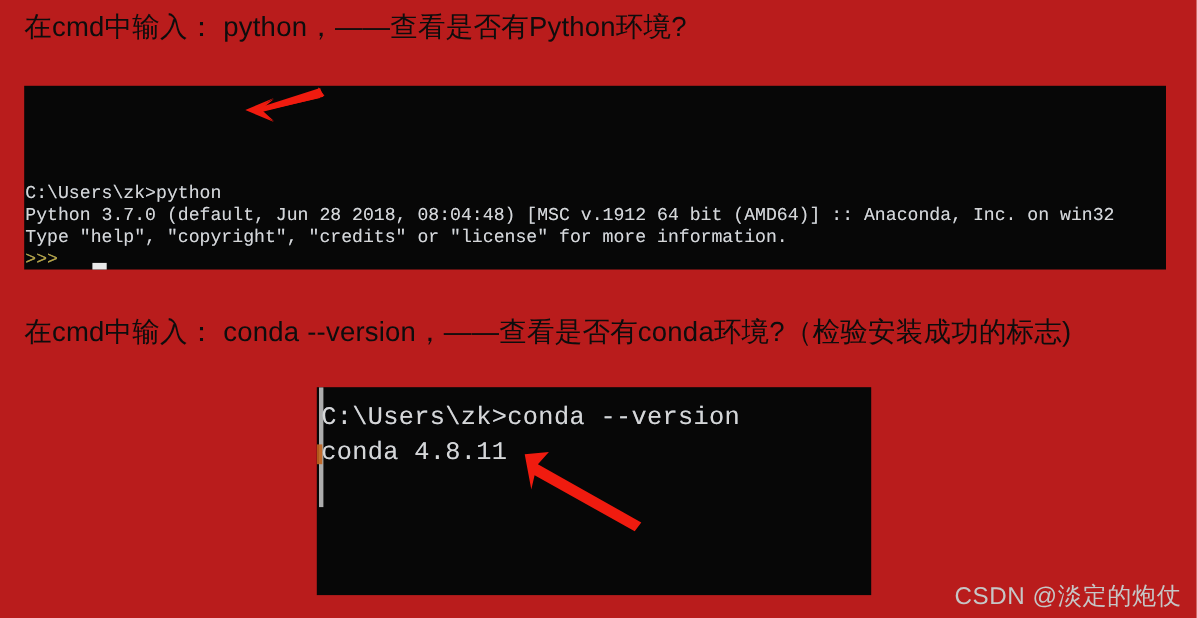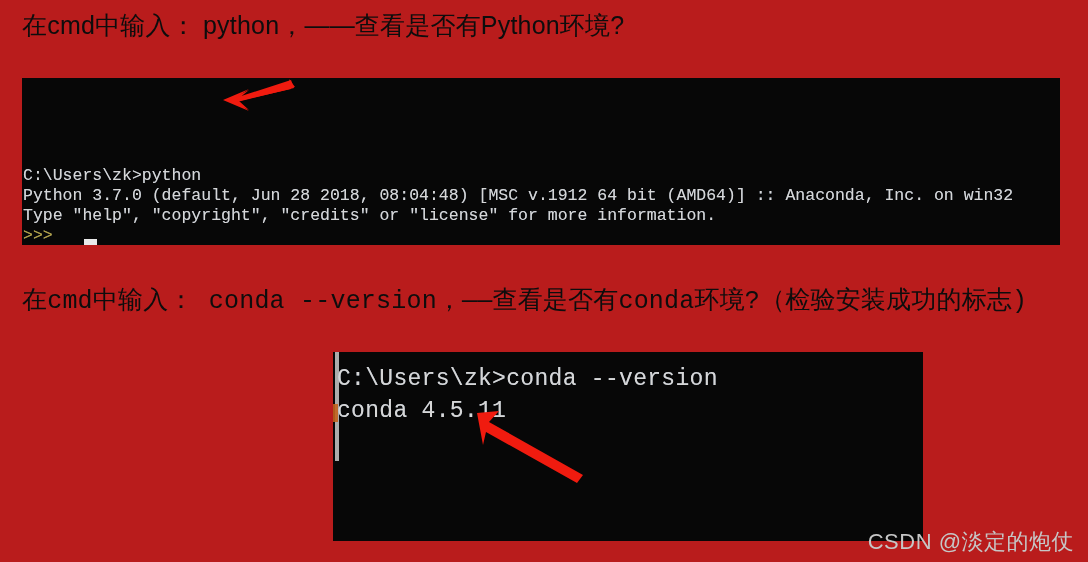--- a/index.html
+++ b/index.html
@@ -26,41 +26,40 @@
   .heading {
     position: absolute;
     color: #0d0d0d;
     font-family: "Liberation Sans", "DejaVu Sans", sans-serif;
     font-size: 25px;
     line-height: 30px;
     letter-spacing: 0.2px;
     white-space: nowrap;
   }
   #heading-python { left: 22px; top: 10px; }
-  #heading-conda  { left: 22px; top: 287px; font-family: Liberation Mono, monospace; }
+  #heading-conda  { left: 22px; top: 287px; }
 
   
   .terminal {
     position: absolute;
     background: #070707;
     overflow: hidden;
     font-family: "Liberation Mono", "DejaVu Sans Mono", monospace;
   }
   #terminal-python {
     left: 22px;
     top: 78px;
     width: 1038px;
     height: 167px;
   }
   #terminal-conda {
     left: 288px;
     top: 352px;
-    width: 590px;
+    width: 504px;
     height: 189px;
-    margin-left: 45px;
   }
 
   .term-body {
     position: absolute;
     left: 0;
     top: 0;
     width: 100%;
     height: 100%;
     border-radius: 27px;
   }
@@ -167,21 +166,21 @@
     <path d="M 86,2 L 30,20 L 44,11 L 18,22 L 44,33 L 32,24 L 89,10 Z" fill="#f01b0f"></path>
   </svg>
 
   <div class="heading" id="heading-conda">在cmd中输入： conda --version，——查看是否有conda环境?（检验安装成功的标志)</div>
 
   <div class="terminal" id="terminal-conda">
     <div class="term-edge-strip"></div>
     <div class="term-edge-tick"></div>
     <div class="term-body">
       <div class="term-line" id="t2-line0">C:\Users\zk&gt;conda --version</div>
-      <div class="term-line" id="t2-line1">conda 4.5.11</div>
+      <div class="term-line" id="t2-line1">conda 4.8.11</div>
     </div>
   </div>
 
   <svg class="arrow-svg" id="arrow-conda" width="130" height="80" viewBox="0 0 130 80">
     <path d="M 12,8 L 34,6 L 24,17 L 118,70 L 112,78 L 21,27 L 18,40 Z" fill="#f01b0f"></path>
   </svg>
 
   <div id="watermark">CSDN @淡定的炮仗</div>
 
 </div>

